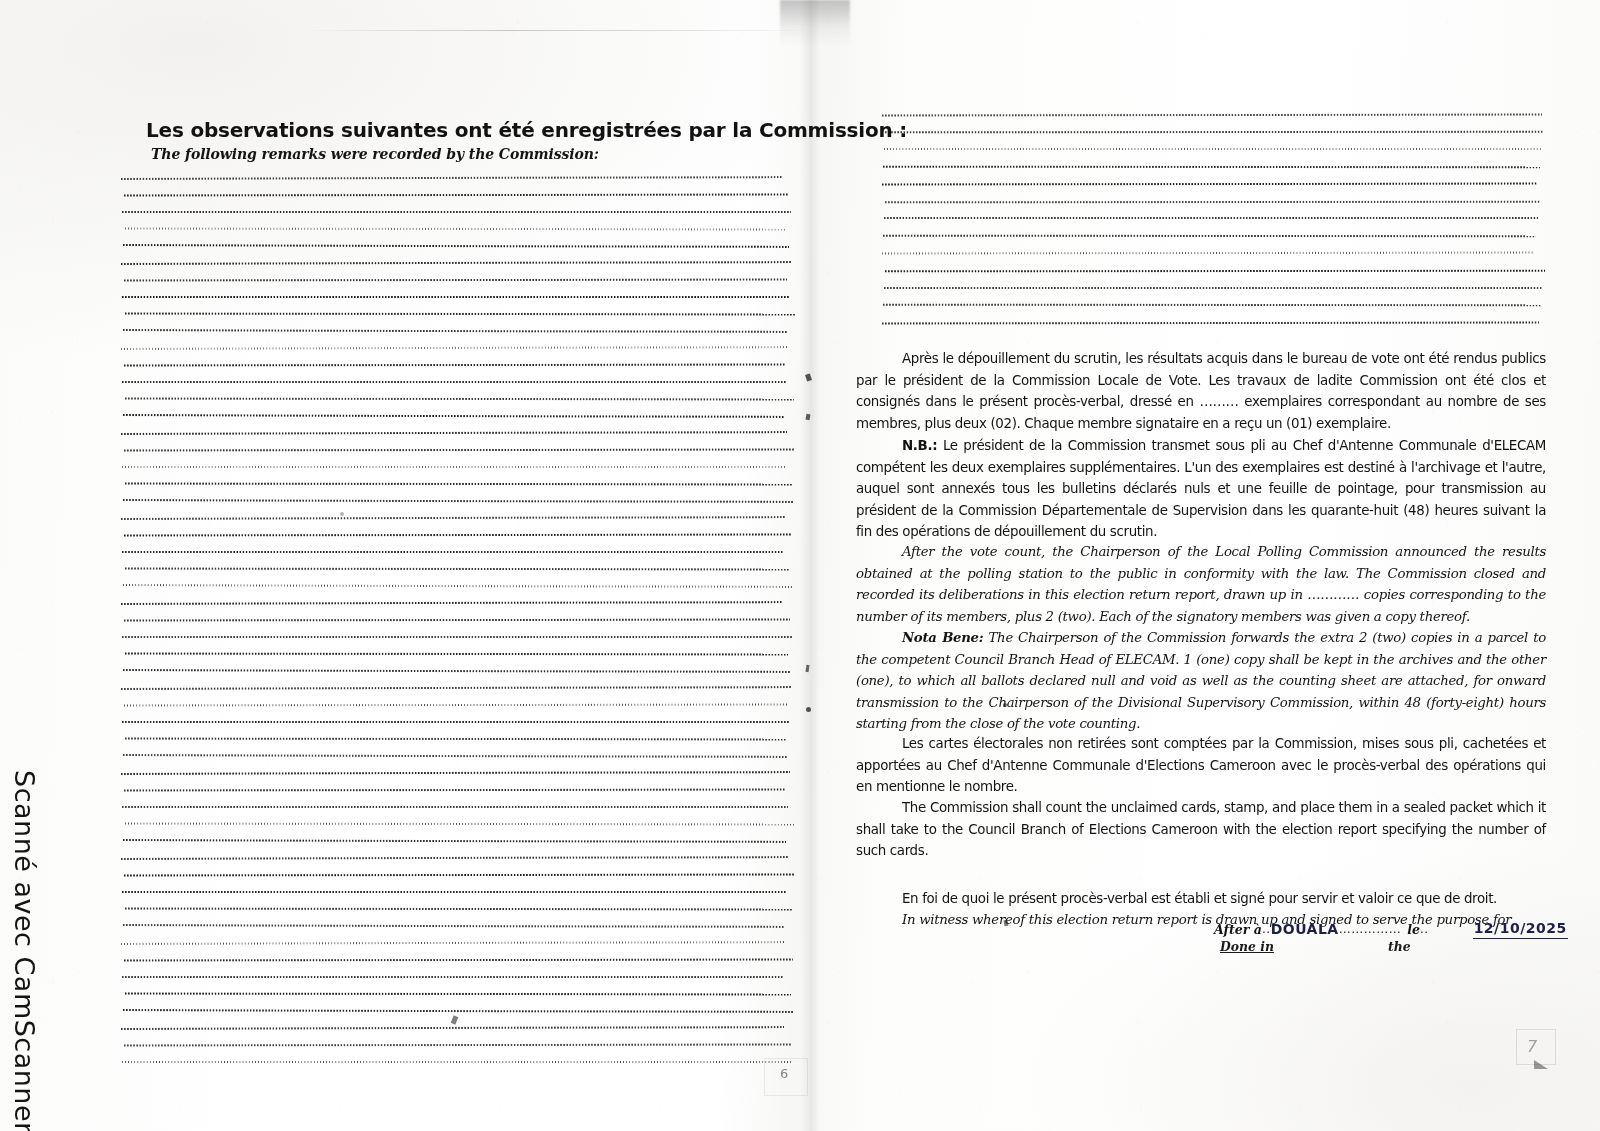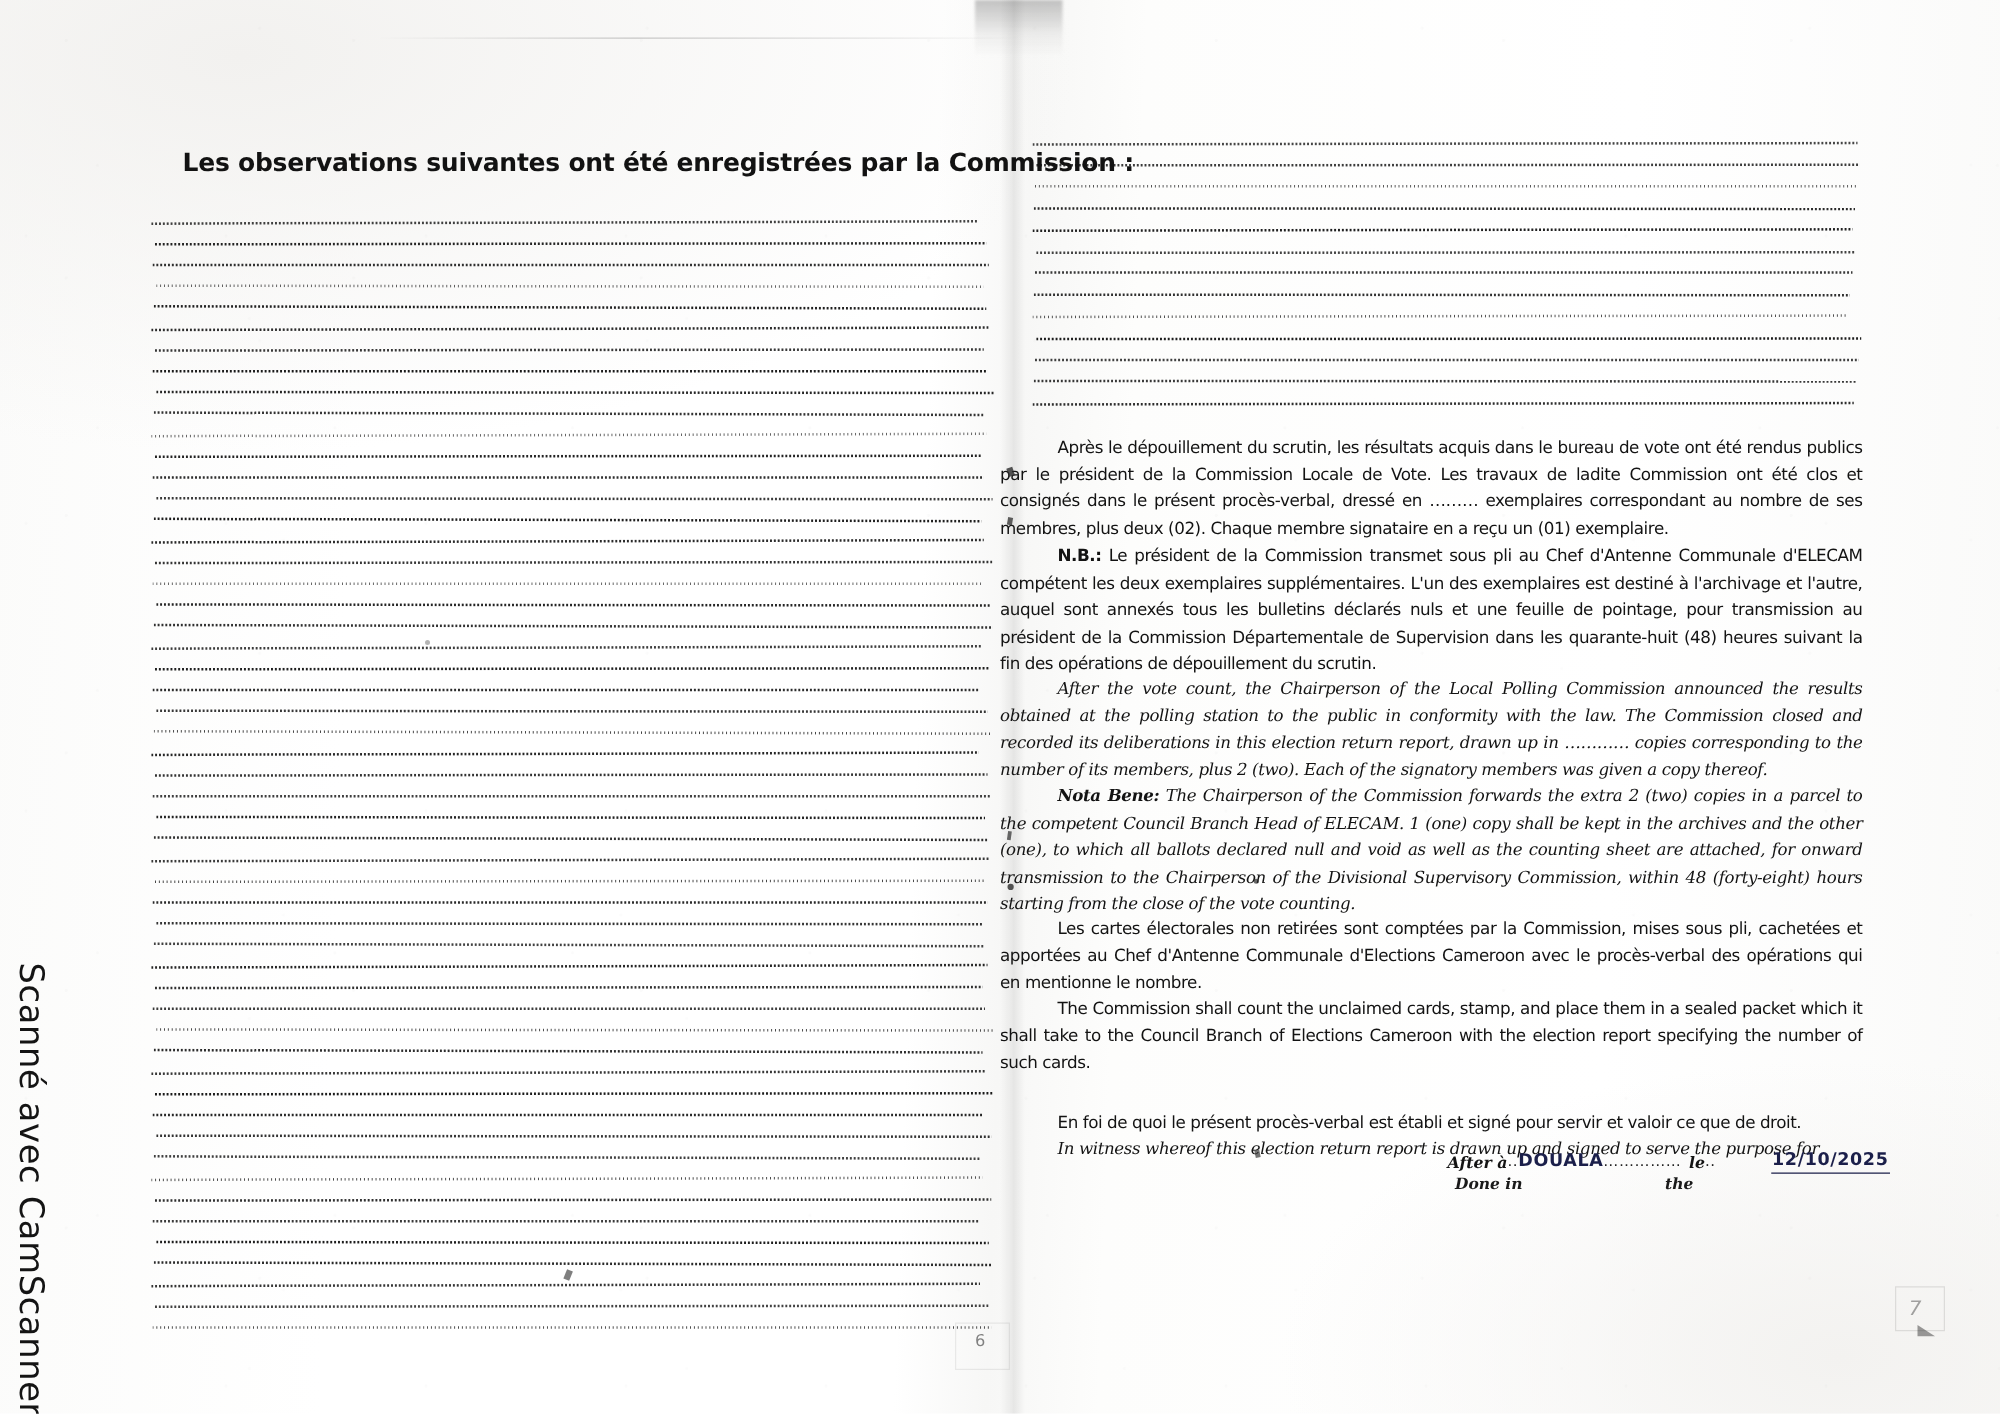--- a/index.html
+++ b/index.html
@@ -73,21 +73,21 @@
     font-family: "DejaVu Sans", sans-serif;
     font-size: 27px;
     letter-spacing: .5px;
     color: #141414;
     white-space: nowrap;
   }
 
   
   .column { position: absolute; top: 0; height: 100%; }
   #left-column  { left: 118px; width: 690px; }
-  #right-column { left: 800px; width: 690px; }
+  #right-column { left: 856px; width: 690px; }
 
   
   #observations-heading {
     position: absolute;
     left: 28px;
     top: 118px;
     width: 660px;
   }
   #observations-heading .fr {
     font-family: "DejaVu Sans", sans-serif;
@@ -194,21 +194,21 @@
   #sig-sub {
     display: flex;
     font-family: "DejaVu Serif", serif;
     font-style: italic;
     font-weight: bold;
     font-size: 12.4px;
     color: #1a1a1a;
     margin-top: 1px;
     padding-left: 6px;
   }
-  #sig-sub .done-in { width: 168px; }
+  #sig-sub .done-in { width: 168px; text-decoration: underline; }
 
   
   .speck { position: absolute; background: #2a2a2a; pointer-events: none; }
   #mark-left-1  { left: 806px; top: 374px; width: 5px;  height: 7px;  transform: rotate(-18deg); opacity: .8; }
   #mark-left-2  { left: 806px; top: 414px; width: 4px;  height: 6px;  transform: rotate(10deg);  opacity: .75; }
   #mark-left-3  { left: 806px; top: 665px; width: 3px;  height: 7px;  transform: rotate(8deg);   opacity: .7; }
   #mark-left-4  { left: 806px; top: 707px; width: 5px;  height: 5px;  border-radius: 50%;        opacity: .8; }
   #mark-mid-1   { left: 1003px; top: 703px; width: 4px; height: 4px;  border-radius: 50%;        opacity: .7; }
   #mark-mid-2   { left: 1004px; top: 920px; width: 4px; height: 6px;  transform: rotate(-12deg); opacity: .65; }
   #mark-dot-a   { left: 452px;  top: 1016px; width: 5px; height: 8px; transform: rotate(22deg);  opacity: .6; }
@@ -249,20 +249,21 @@
   <div id="top-edge-smudge"></div>
   <div id="top-edge-line"></div>
   <div id="gutter"></div>
 
   <div id="watermark">Scanné avec CamScanner</div>
 
   <div id="left-column" class="column">
 
     <div id="observations-heading">
       <div class="fr">Les observations suivantes ont été enregistrées par la Commission :</div>
+      <div class="en">The following remarks were recorded by the Commission:</div>
     </div>
 
     <div id="left-dotlines">
         <div class="dotline" style="left: 3px; top: 176px; width: 661px; transform: rotate(-0.16deg); opacity: 0.8;"></div>
         <div class="dotline" style="left: 6px; top: 193px; width: 665px; transform: rotate(-0.08deg); opacity: 0.92;"></div>
         <div class="dotline" style="left: 4px; top: 210px; width: 669px; transform: rotate(0deg); opacity: 0.87;"></div>
         <div class="dotline light" style="left: 7px; top: 227px; width: 662px; transform: rotate(0.08deg); opacity: 0.82;"></div>
         <div class="dotline" style="left: 5px; top: 244px; width: 666px; transform: rotate(0.16deg); opacity: 0.94;"></div>
         <div class="dotline" style="left: 3px; top: 261px; width: 670px; transform: rotate(-0.16deg); opacity: 0.89;"></div>
         <div class="dotline" style="left: 6px; top: 278px; width: 663px; transform: rotate(-0.08deg); opacity: 0.84;"></div>

